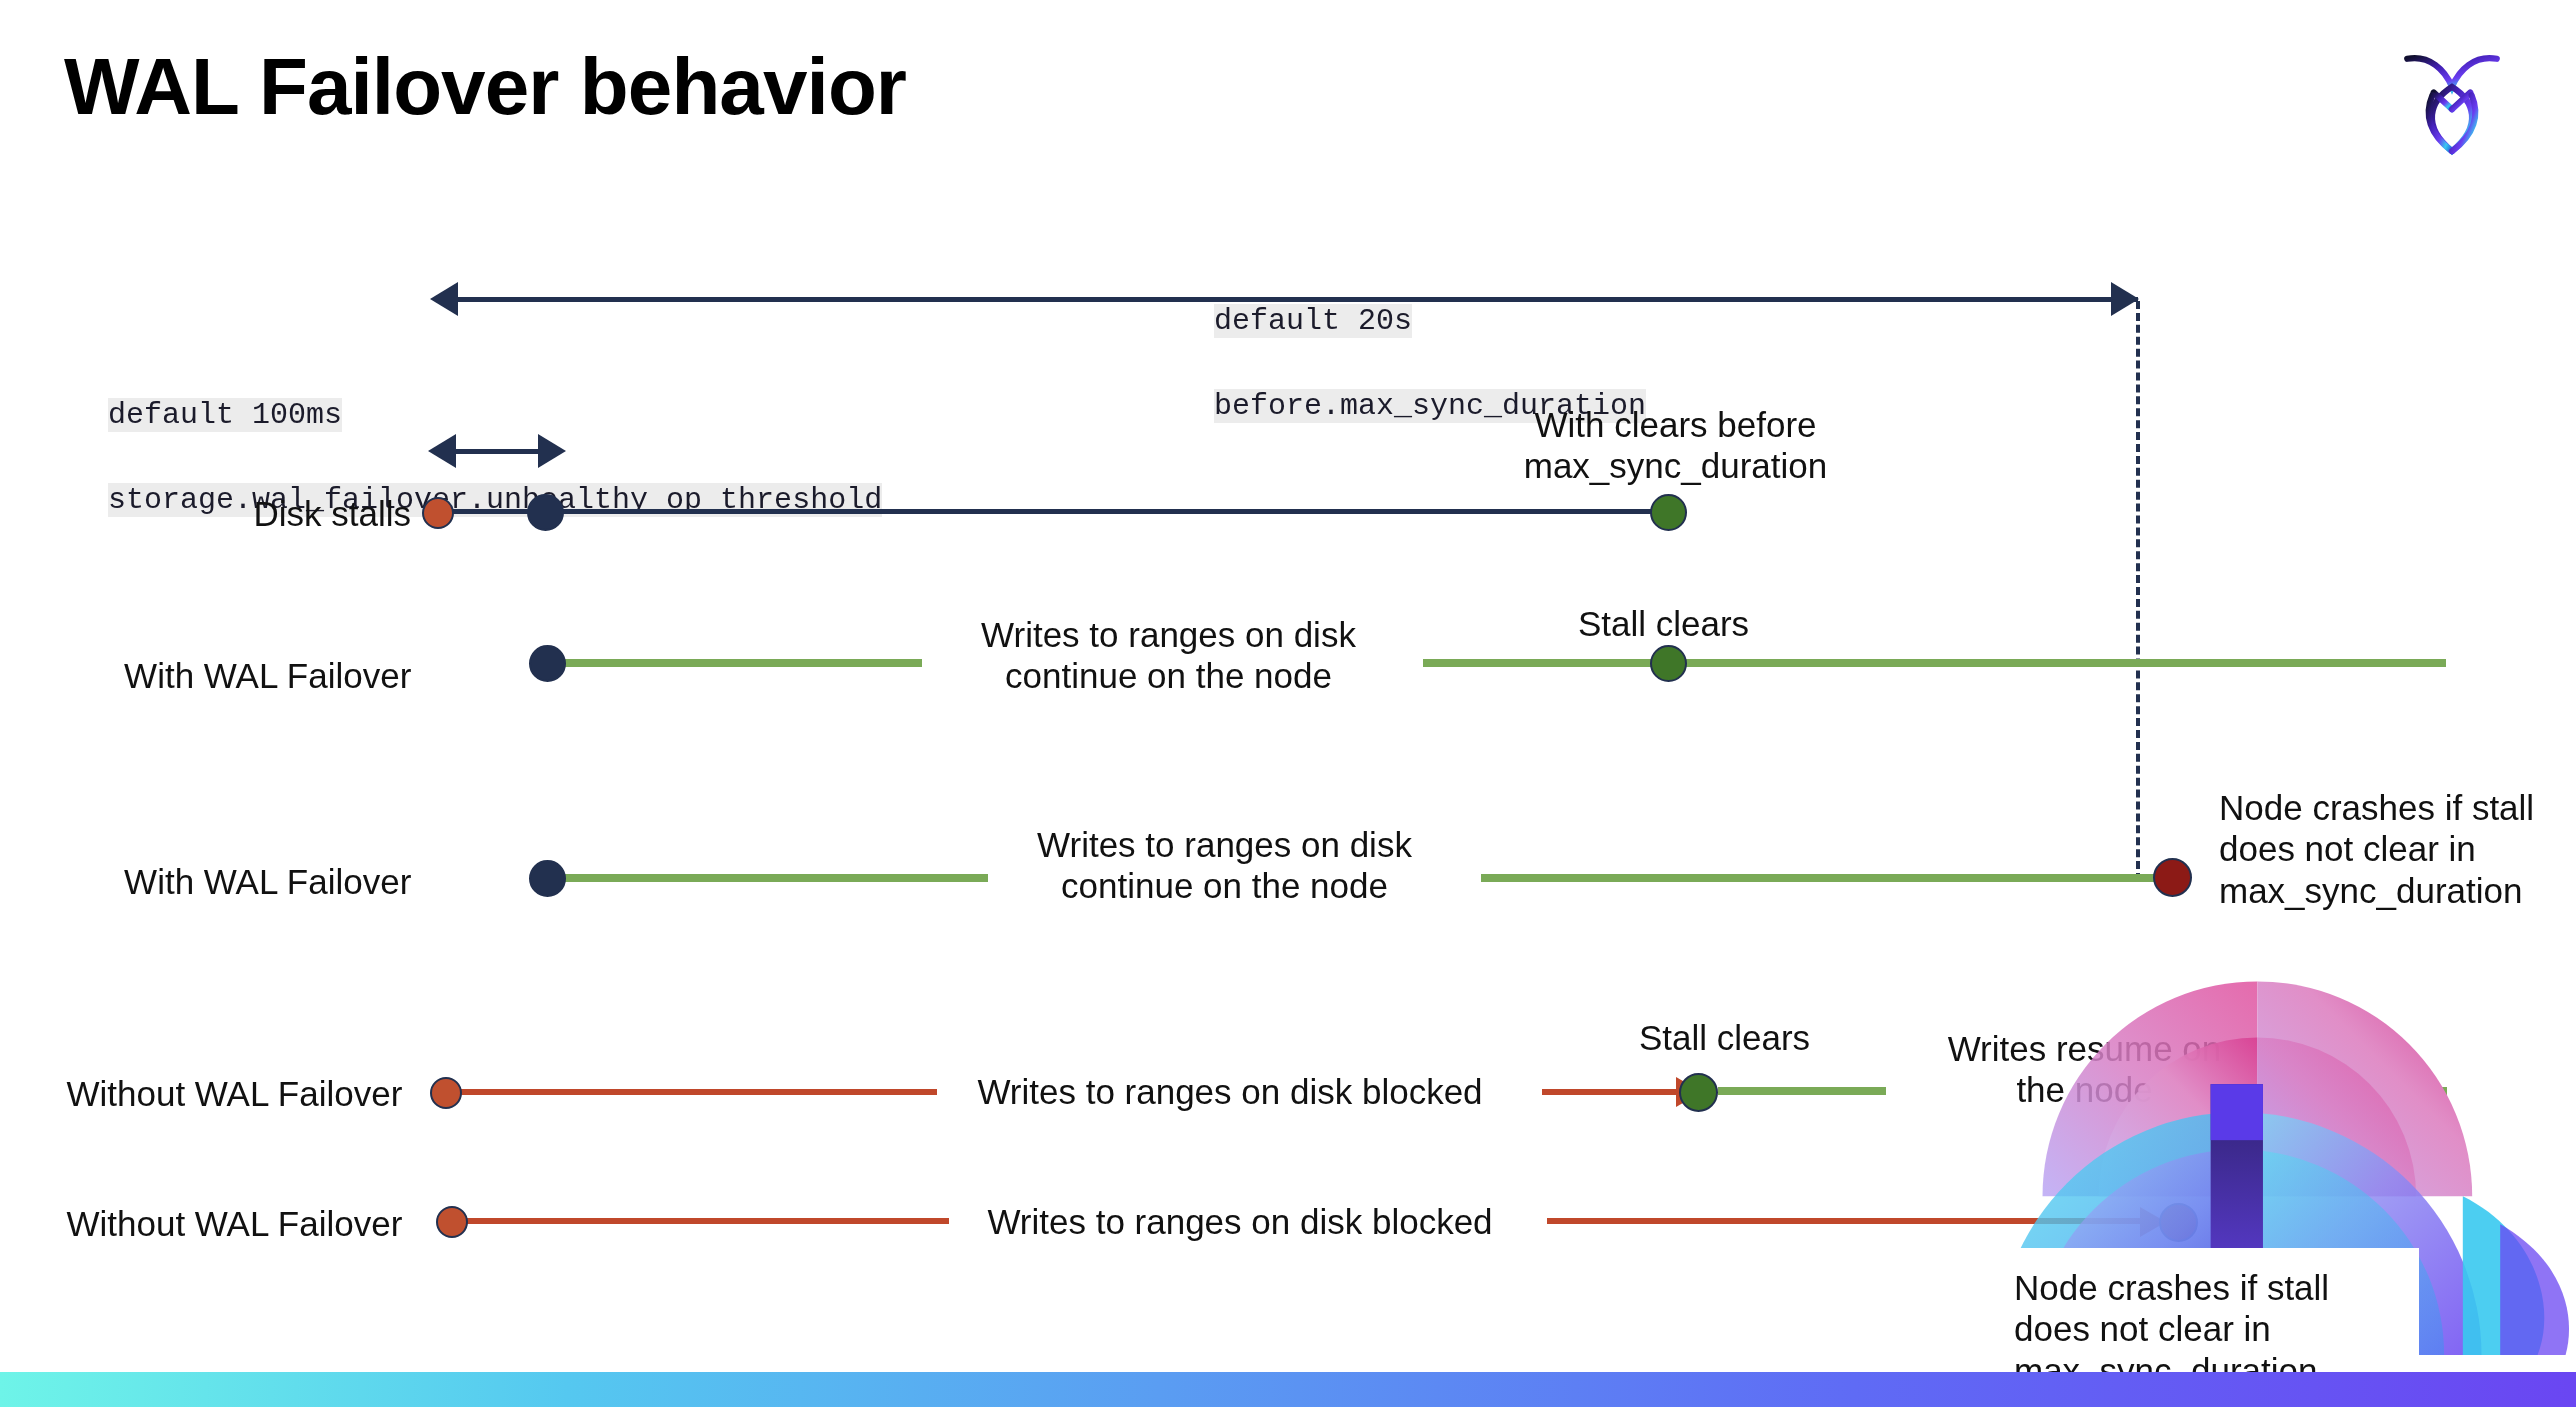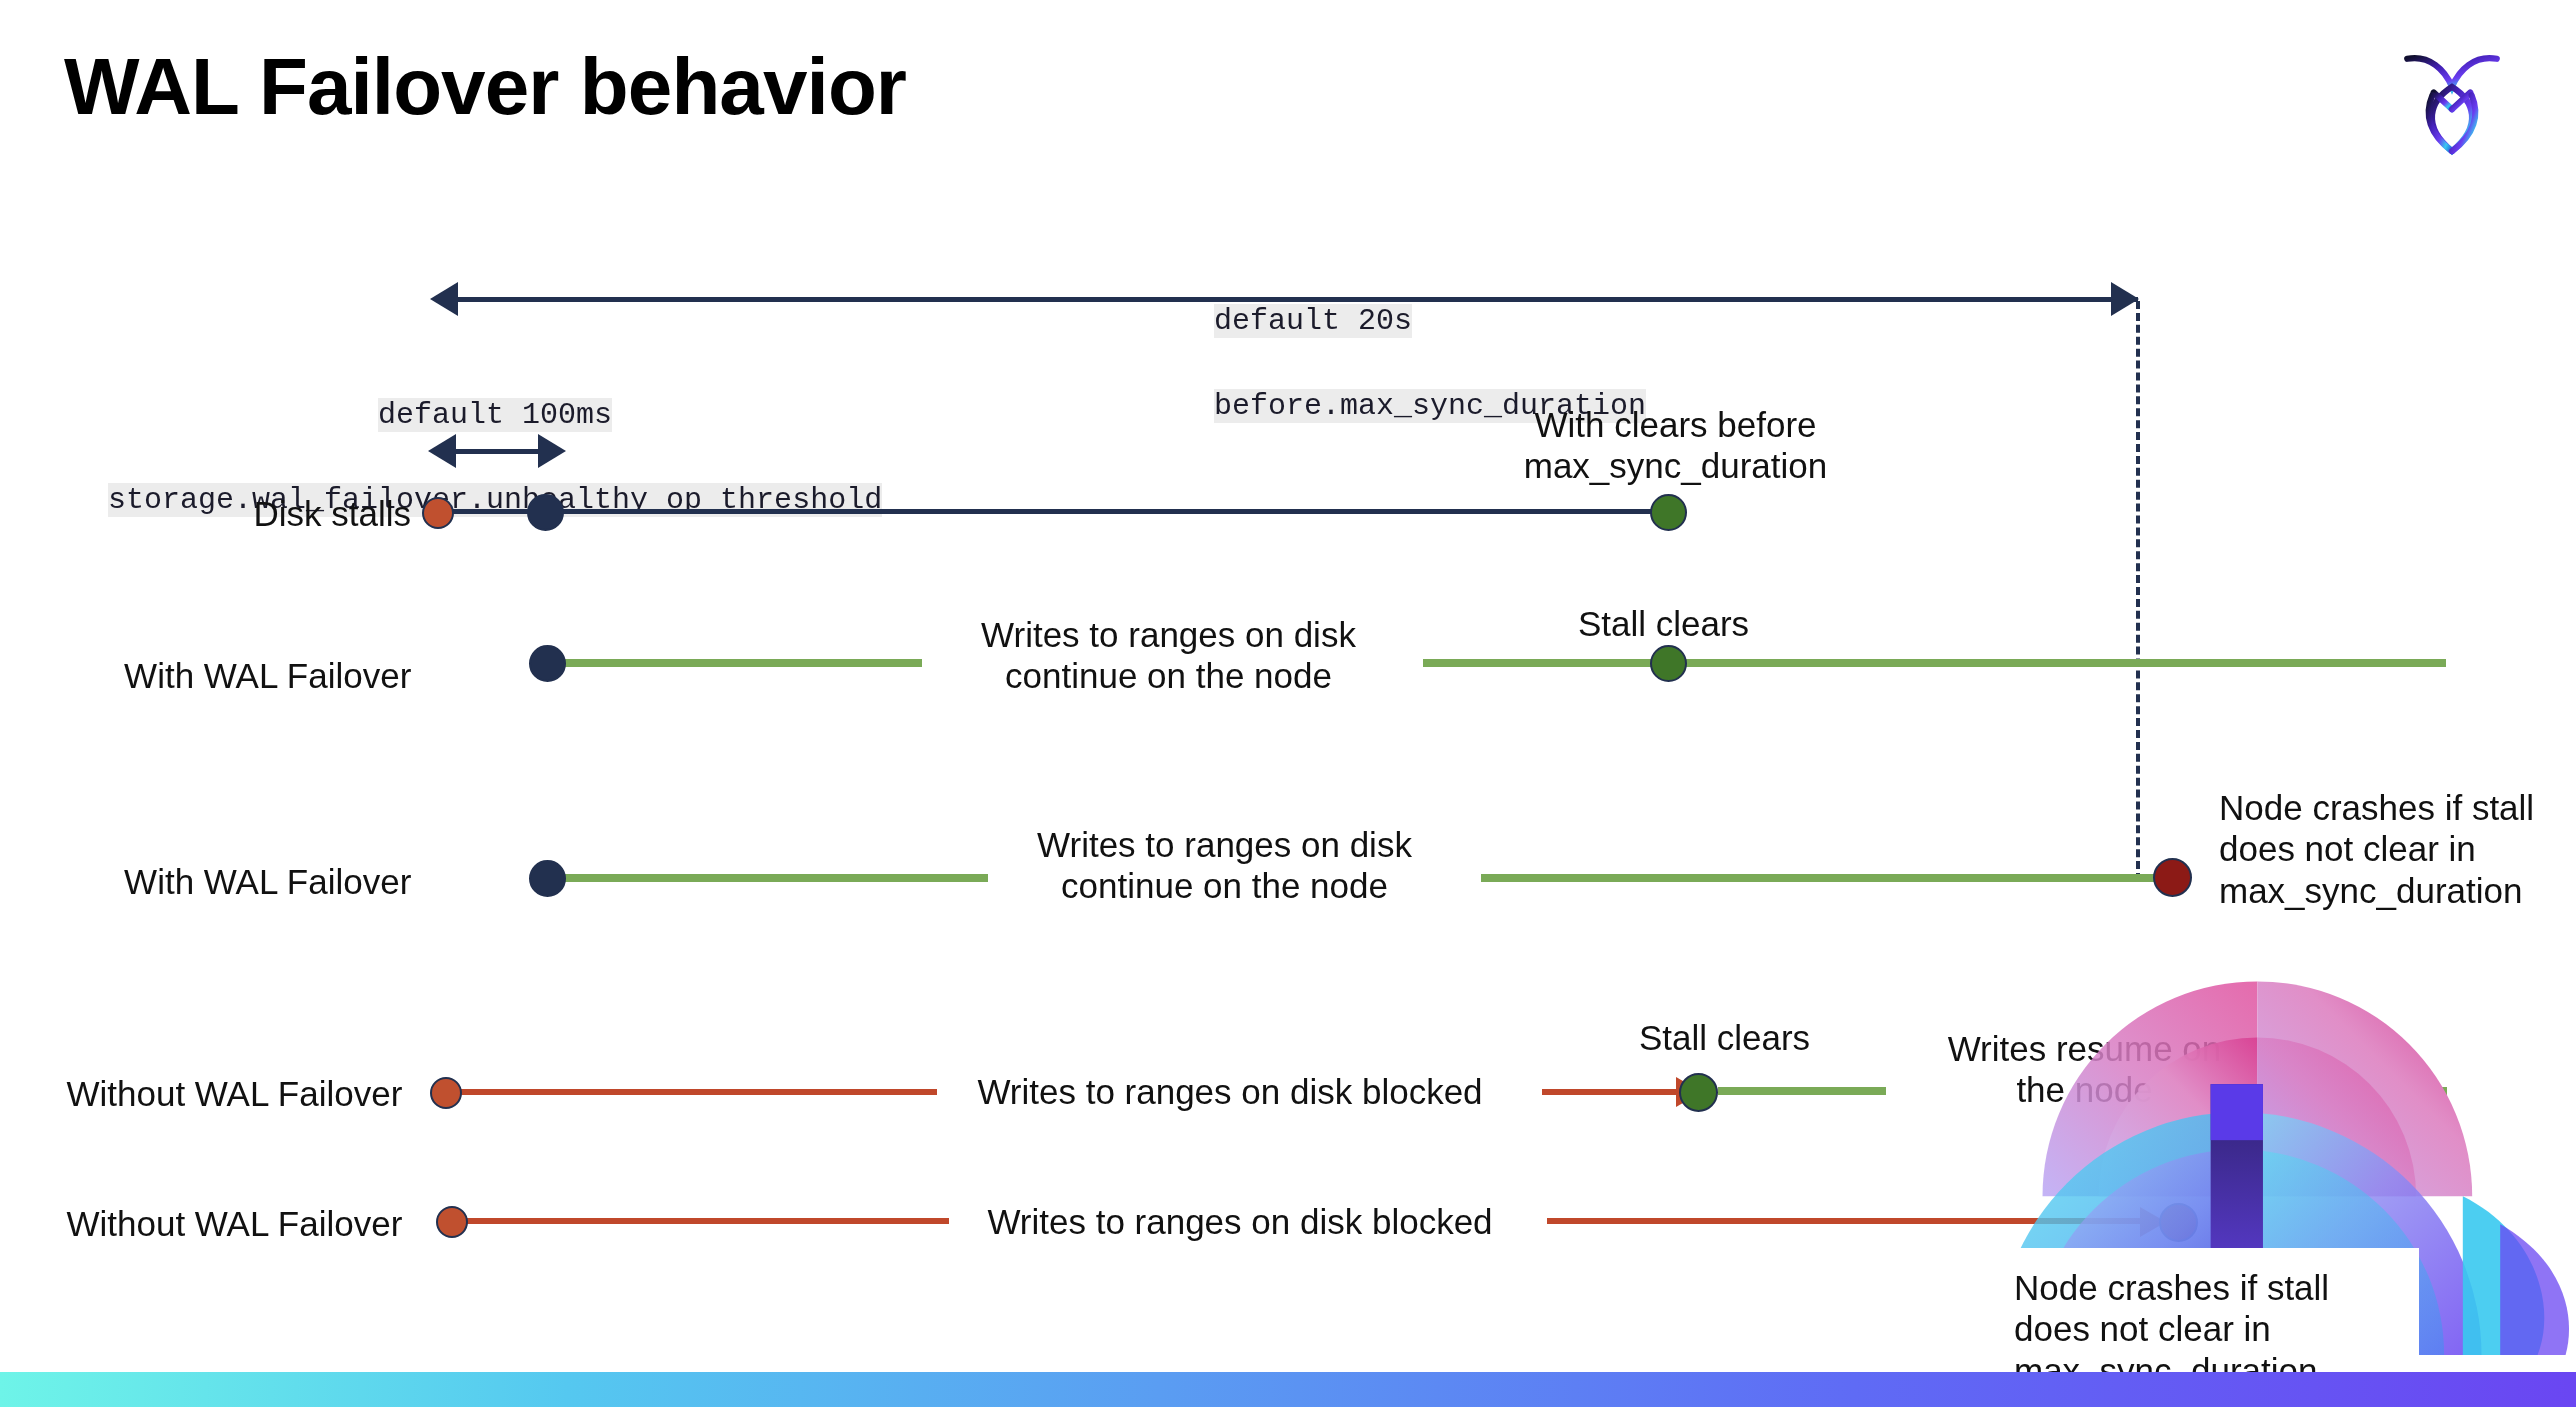--- a/index.html
+++ b/index.html
@@ -98,21 +98,21 @@
   <div class="hline navy" style="left:456px;top:297px;width:1682px;"></div>
   <div class="arrowhead ah-right" style="left:2111px;top:282px;"></div>
 
   <div class="code" style="left:1142px;top:257px;">
     <span>default 20s</span><br>
     <span>before.max_sync_duration</span>
   </div>
 
   <div class="dashv" style="left:2136px;top:301px;height:580px;"></div>
 
-  <div class="code" style="left:36px;top:351px;text-align:center;">
+  <div class="code" style="left:36px;top:351px;">
     <span>default 100ms</span><br>
     <span>storage.wal_failover.unhealthy_op_threshold</span>
   </div>
 
   <div class="arrowhead ah-left" style="left:428px;top:434px;"></div>
   <div class="hline navy" style="left:451px;top:449px;width:90px;"></div>
   <div class="arrowhead ah-right" style="left:538px;top:434px;"></div>
 
   <div class="txt rgt" style="left:56px;top:493px;width:355px;">Disk stalls</div>
 

